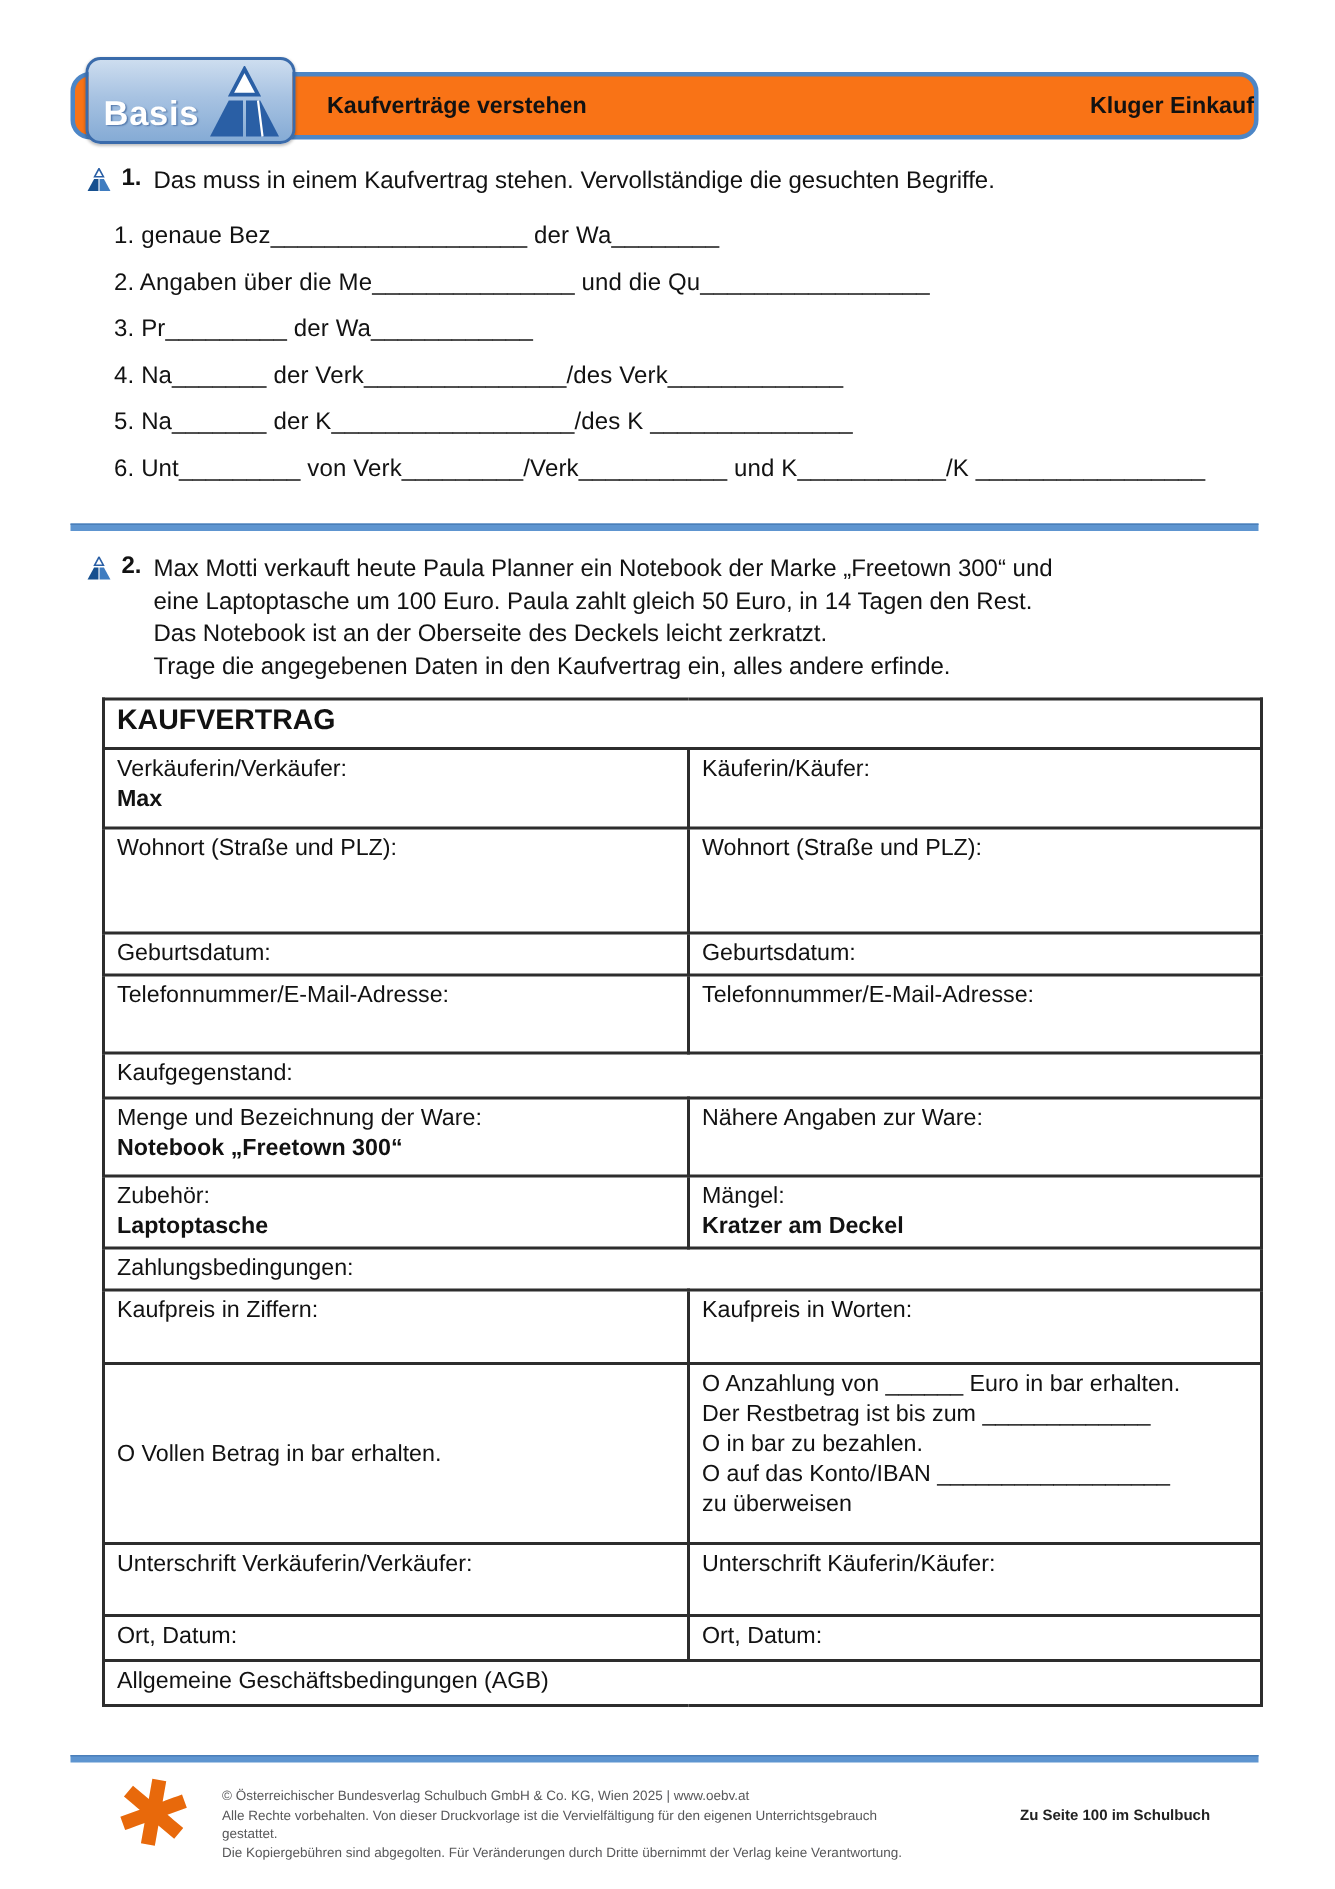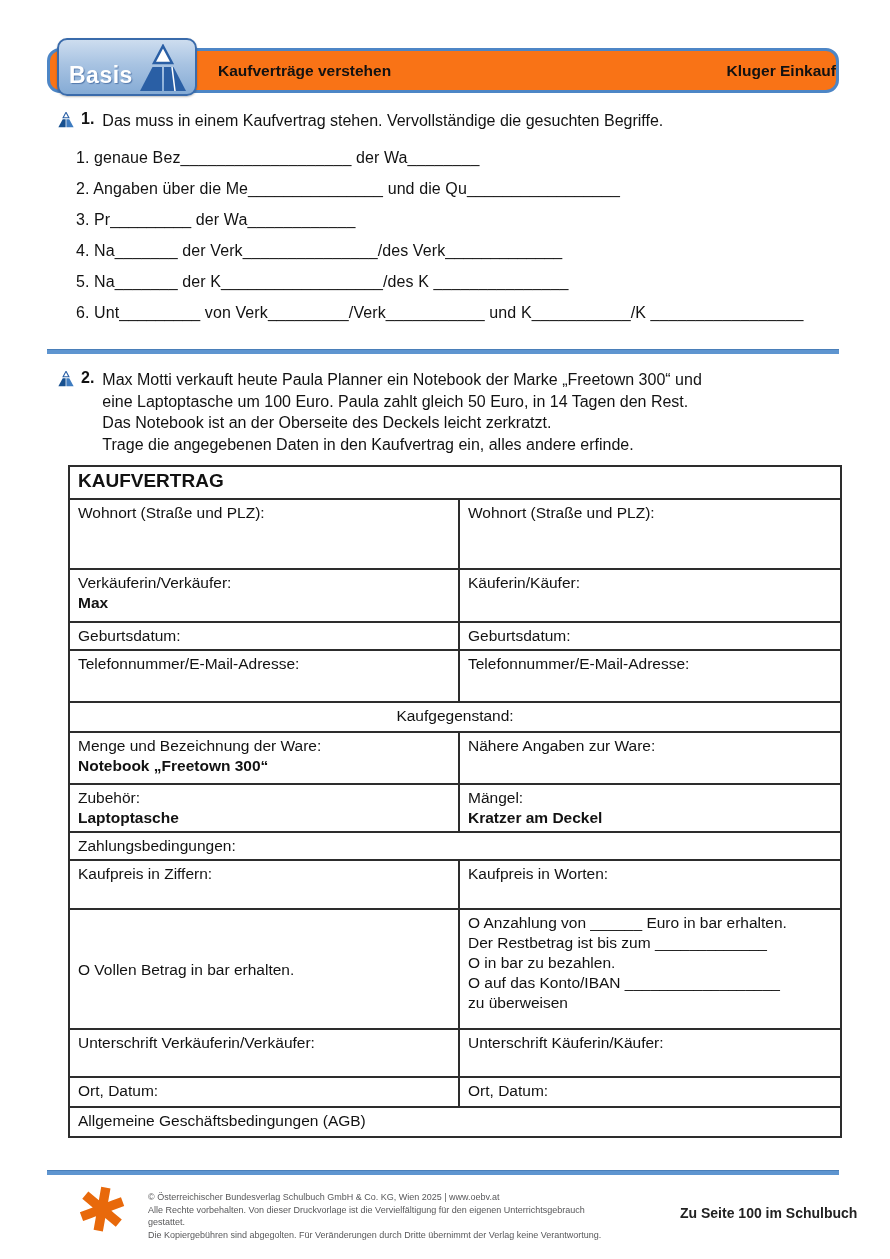--- a/index.html
+++ b/index.html
@@ -60,21 +60,21 @@
     position:absolute; left:70px; top:1178px; width:64px; height:64px;
     color:#e8690b; font-family:"DejaVu Sans", sans-serif; font-size:60px;
     line-height:64px; text-align:center; transform:rotate(10deg);
   }
   .footer-text {
     position:absolute; left:148px; top:1191px; width:470px;
     font-size:9px; line-height:12.5px; color:#58585a;
   }
   .footer-ref {
     position:absolute; left:680px; top:1205px;
-    font-size:14px; font-weight:bold; color:#222;
+    font-size:10px; font-weight:bold; color:#222;
   }
 </style>
 </head>
 <body>
 
 <div class="page">
 
   <div class="header-bar">
     <span class="header-title">Kaufverträge verstehen</span>
     <span class="header-right">Kluger Einkauf</span>
@@ -127,54 +127,54 @@
   <table class="contract">
     <colgroup>
         <col class="c1">
         <col class="c2">
       </colgroup>
     <tbody>
         <tr>
       <td colspan="2" class="title-cell" style="height:33px;">KAUFVERTRAG</td>
     </tr>
     <tr>
-      <td style="height:70px;">
-        <div>Wohnort (Straße und PLZ):</div>
-      </td>
-      <td>
-        <div>Wohnort (Straße und PLZ):</div>
-      </td>
-    </tr>
-    <tr>
       <td style="height:53px;">
         <div>Verkäuferin/Verkäufer:</div>
         <div class="bold">Max</div>
       </td>
       <td>
         <div>Käuferin/Käufer:</div>
       </td>
     </tr>
     <tr>
+      <td style="height:70px;">
+        <div>Wohnort (Straße und PLZ):</div>
+      </td>
+      <td>
+        <div>Wohnort (Straße und PLZ):</div>
+      </td>
+    </tr>
+    <tr>
       <td style="height:28px;">
         <div>Geburtsdatum:</div>
       </td>
       <td>
         <div>Geburtsdatum:</div>
       </td>
     </tr>
     <tr>
       <td style="height:52px;">
         <div>Telefonnummer/E-Mail-Adresse:</div>
       </td>
       <td>
         <div>Telefonnummer/E-Mail-Adresse:</div>
       </td>
     </tr>
     <tr>
-      <td colspan="2" style="height:30px;text-align:center;">Kaufgegenstand:</td>
+      <td colspan="2" style="height:30px;">Kaufgegenstand:</td>
     </tr>
     <tr>
       <td style="height:52px;">
         <div>Menge und Bezeichnung der Ware:</div>
         <div class="bold">Notebook „Freetown 300“</div>
       </td>
       <td>
         <div>Nähere Angaben zur Ware:</div>
       </td>
     </tr>

